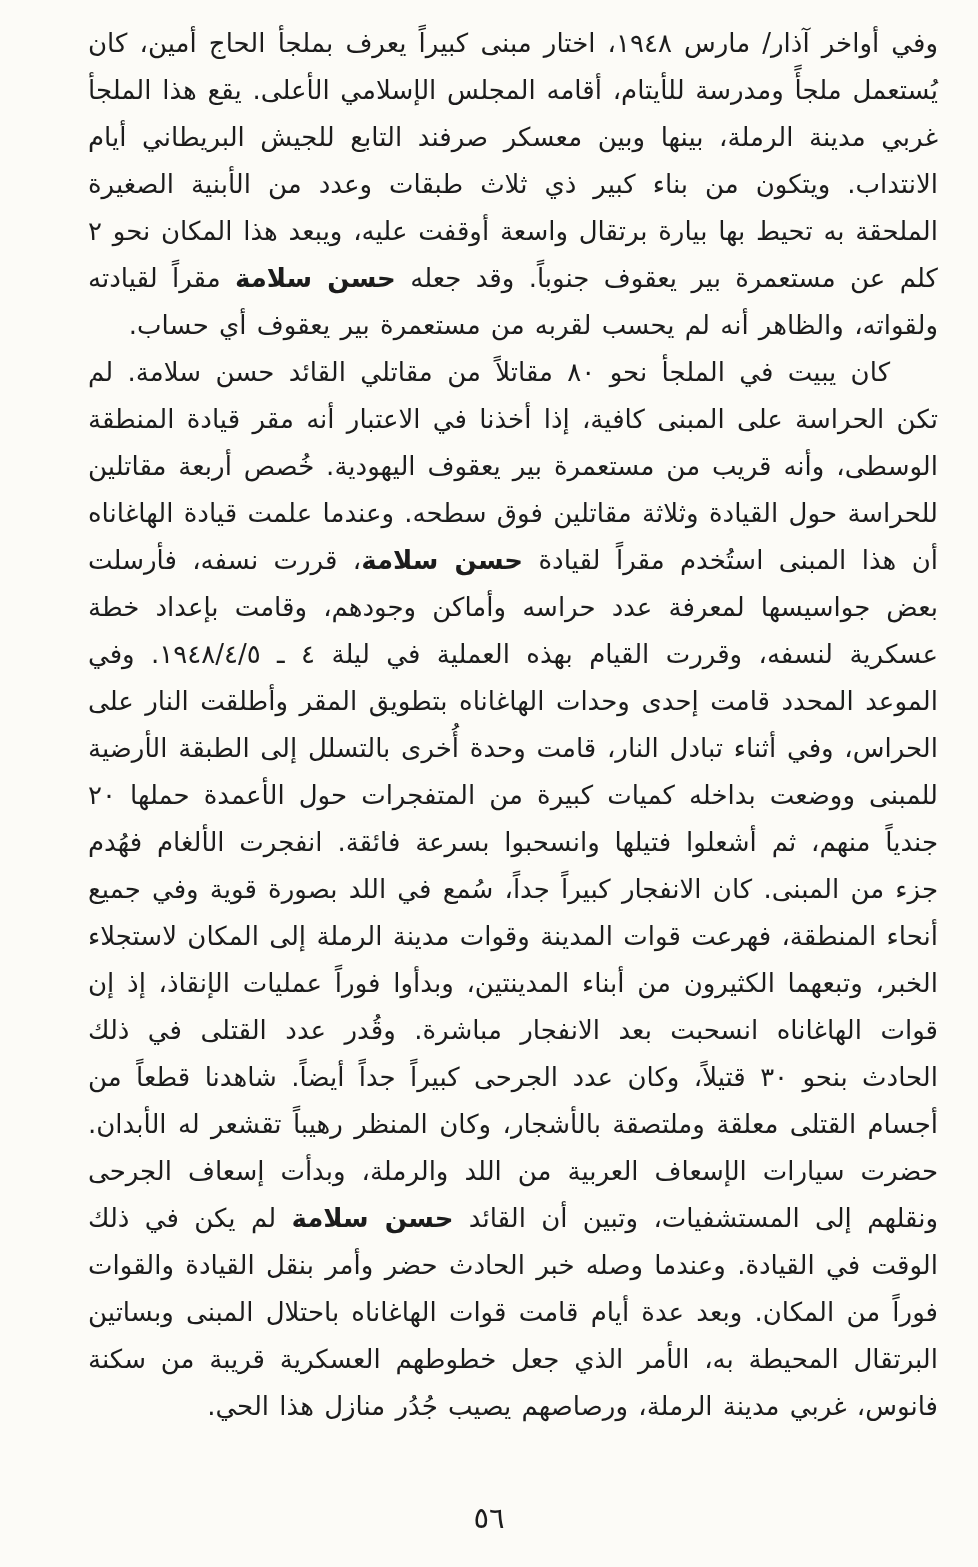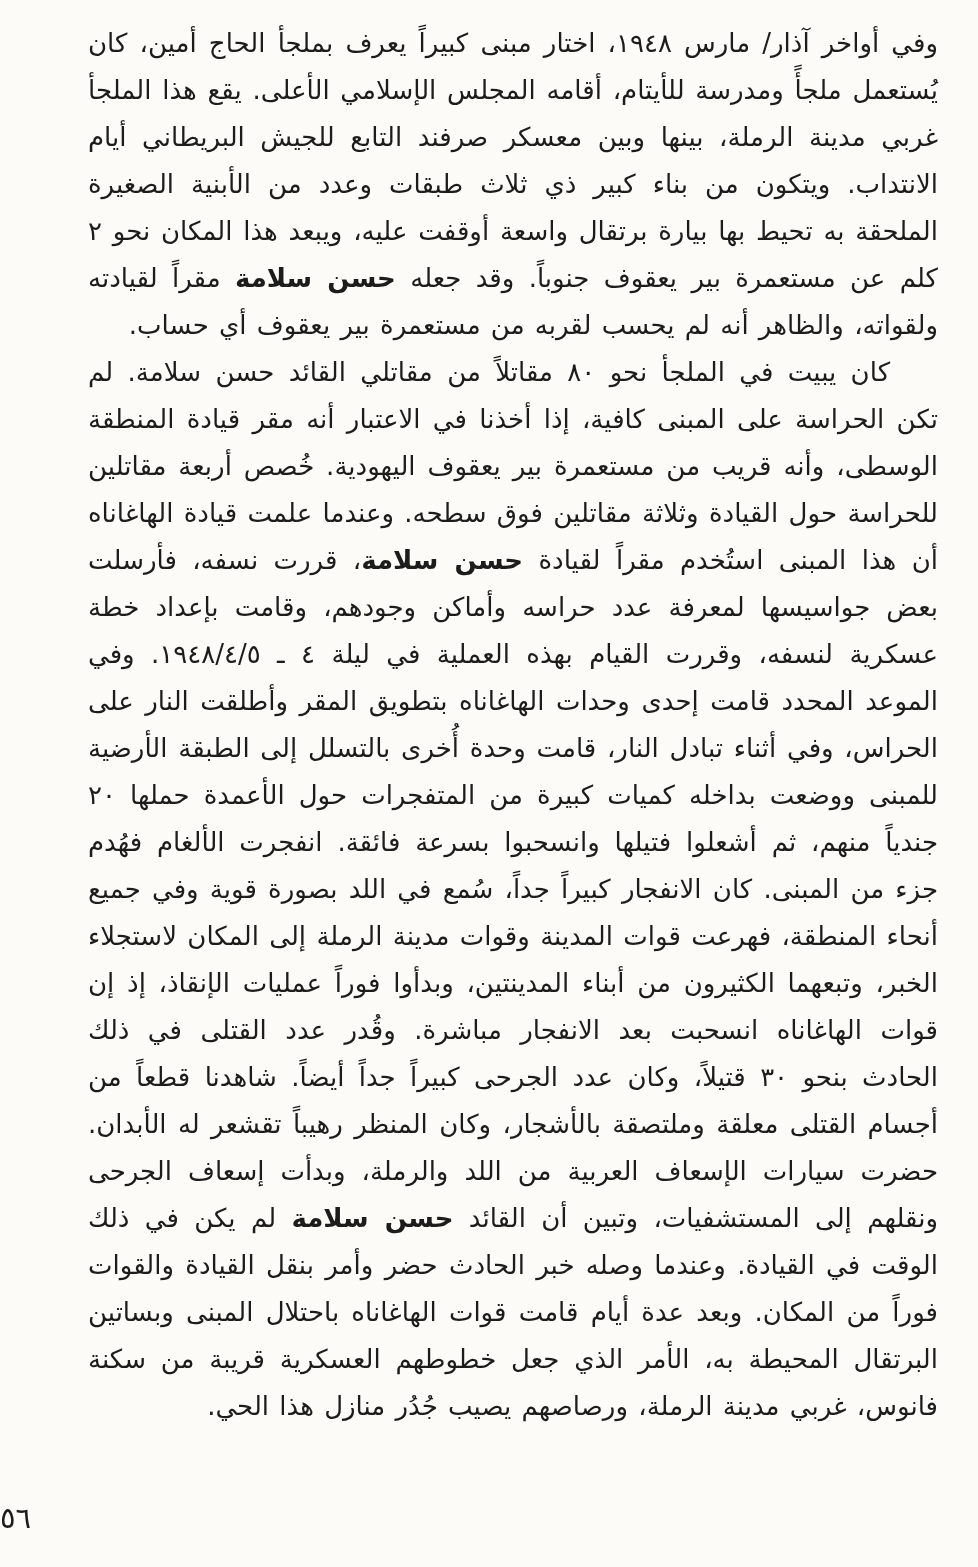--- a/index.html
+++ b/index.html
@@ -41,21 +41,21 @@
     text-indent:48px;
   }
   .bold{
     font-weight:bold;
   }
   .page-number{
     position:absolute;
     bottom:32px;
     left:0;
     right:0;
-    text-align:left;
+    text-align:center;
     direction:rtl;
     font-size:29px;
     color:var(--ink);
   }
 </style>
 </head>
 <body>
 
 <div class="page">
   <div class="text-block">

